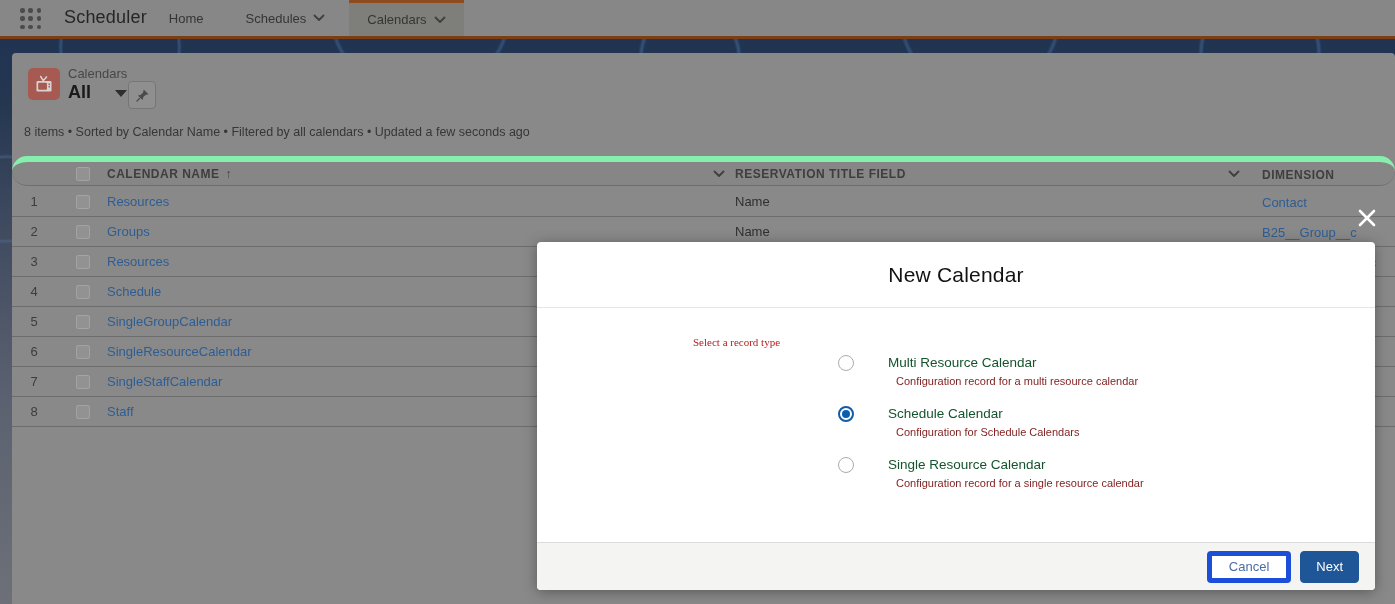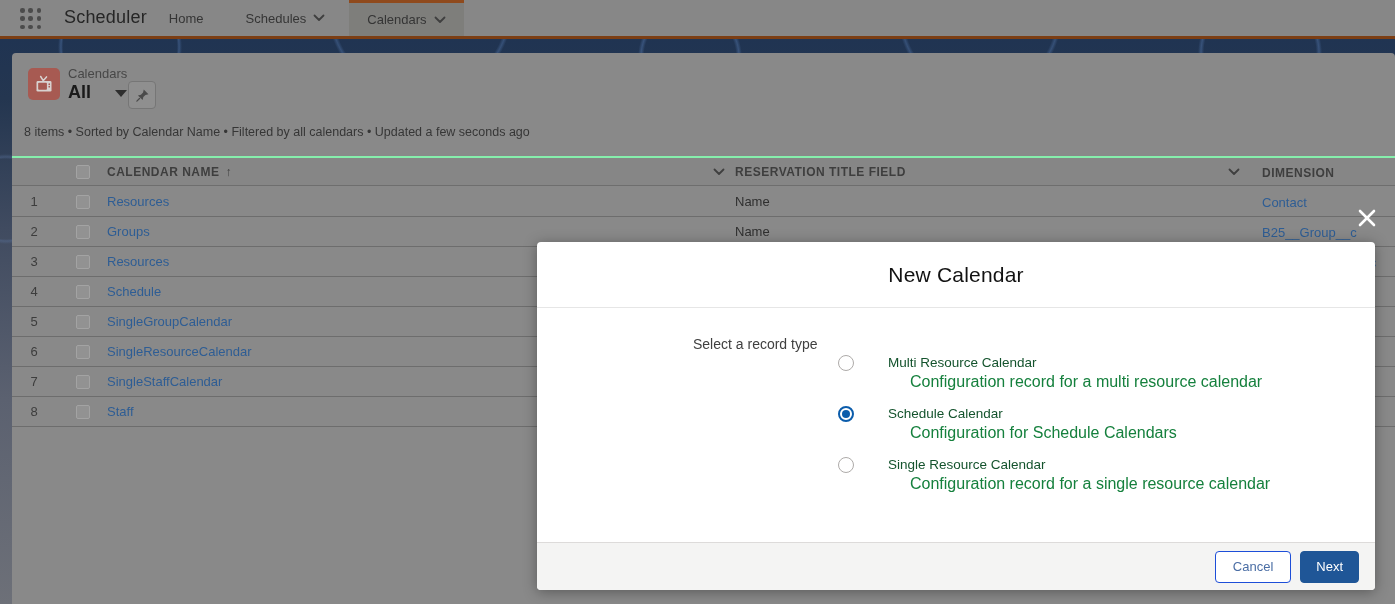--- a/index.html
+++ b/index.html
@@ -47,21 +47,21 @@
   .caret-down { width: 0; height: 0; border-left: 6px solid transparent; border-right: 6px solid transparent;
                 border-top: 7px solid #2e2e2e; margin-top: 2px; }
   .pin-btn { position: absolute; left: 116px; top: 28px; width: 28px; height: 28px; border-radius: 4px;
              border: 1px solid #767676; background: #8f8f8f; display: flex; align-items: center; justify-content: center; cursor: pointer; }
 
   .status-line { position: absolute; left: 12px; top: 72px; font-size: 12.5px; color: #363636; }
 
   
   .grid-row { display: grid; grid-template-columns: 44px 46px 633px 527px 133px; align-items: center; height: 30px; }
   .thead { position: absolute; top: 103px; left: 0; width: 1383px; background: #868686;
-           border-top: 2px solid #86efac; border-bottom: 1px solid #6e6e6e; }
+           border-top: 6px solid #86efac; border-bottom: 1px solid #6e6e6e; border-radius: 15px; }
   .thead .hlabel { font-size: 12px; font-weight: 600; letter-spacing: .5px; color: #3e3e3e; white-space: nowrap; }
   .cell-num { text-align: center; font-size: 13px; color: #3d3d3d; }
   .cell-cb { padding-left: 20px; }
   .checkbox { width: 14px; height: 14px; border: 1px solid #a3a3a3; background: #929292; border-radius: 2px; cursor: pointer; }
   .cell-name { padding-left: 5px; display: flex; align-items: center; justify-content: space-between; overflow: hidden; }
   .cell-rtf  { display: flex; align-items: center; justify-content: space-between; overflow: hidden; }
   .cell-rtf .hlabel { flex: 1; }
   .col-menu { margin-right: 10px; cursor: pointer; flex: none; }
   .cell-rtf .col-menu { margin-right: 22px; }
   .sort-arrow { font-size: 12px; color: #3e3e3e; margin-left: 6px; }
@@ -72,35 +72,35 @@
   .cell-dim { overflow: visible; white-space: nowrap; }
 
   
   .modal-close { position: absolute; left: 1354px; top: 206px; width: 26px; height: 26px;
                  background: none; border: none; cursor: pointer; }
   .modal { position: absolute; left: 537px; top: 242px; width: 838px; height: 348px;
            background: #ffffff; border-radius: 4px; box-shadow: 0 2px 14px rgba(0,0,0,.35); }
   .modal-header { height: 66px; border-bottom: 1px solid #e6e6e6; display: flex; align-items: center; justify-content: center; }
   .modal-title { font-size: 21px; font-weight: 300; color: #121212; letter-spacing: .2px; }
   .modal-body { position: relative; height: 234px; }
-  .rt-prompt { position: absolute; left: 156px; top: 28px; font-size: 14px; color: #404040; }
+  .rt-prompt { position: absolute; left: 156px; top: 28px; font-size: 11px; color: #b91c1c; font-family: Liberation Serif, serif; }
   .rt-options { position: absolute; left: 301px; top: 45px; }
   .rt-option { display: flex; align-items: flex-start; margin-bottom: 13px; cursor: pointer; }
   .radio { flex: none; width: 16px; height: 16px; border-radius: 50%; border: 1px solid #aeaba9; background: #fff; margin-top: 2px; }
   .radio.checked { border: 2px solid #0b5cab; position: relative; }
   .radio.checked::after { content: ""; position: absolute; left: 2px; top: 2px; width: 8px; height: 8px;
                           border-radius: 50%; background: #0b5cab; }
   .rt-texts { margin-left: 34px; }
   .rt-label { font-size: 13.5px; color: #14532d; line-height: 19px; }
-  .rt-desc { font-size: 16px; color: #15803d; line-height: 19px; margin-left: 22px; }
+  .rt-desc { font-size: 11px; color: #7f1d1d; line-height: 19px; margin-left: 8px; }
   .modal-footer { position: absolute; left: 0; bottom: 0; width: 838px; height: 48px;
                   background: #f4f4f3; border-top: 1px solid #dddbda; border-radius: 0 0 4px 4px;
                   display: flex; align-items: center; justify-content: flex-end; padding-right: 16px; gap: 9px; }
   .btn { height: 32px; border-radius: 4px; font-size: 13px; font-family: "Liberation Sans", sans-serif; cursor: pointer; }
-  .btn-cancel { background: #fff; border: 1px solid #1d4ed8; color: #4a6da4; padding: 0 17px; }
+  .btn-cancel { background: #fff; border: 5px solid #1d4ed8; color: #4a6da4; padding: 0 17px; }
   .btn-next { background: #1f5697; border: 1px solid #1f5697; color: #fff; padding: 0 15px; }
 </style>
 </head>
 <body>
 
 <div class="topnav">
   <div class="waffle">
     <i></i>
       <i></i>
       <i></i>

